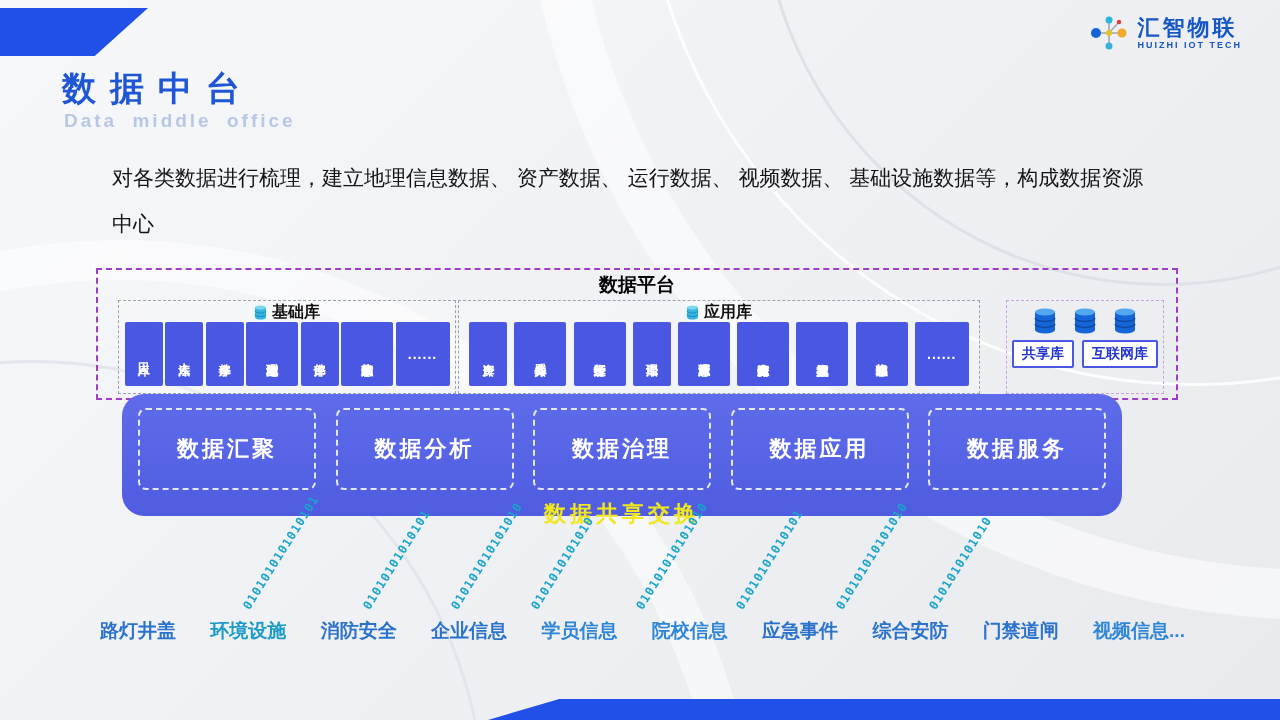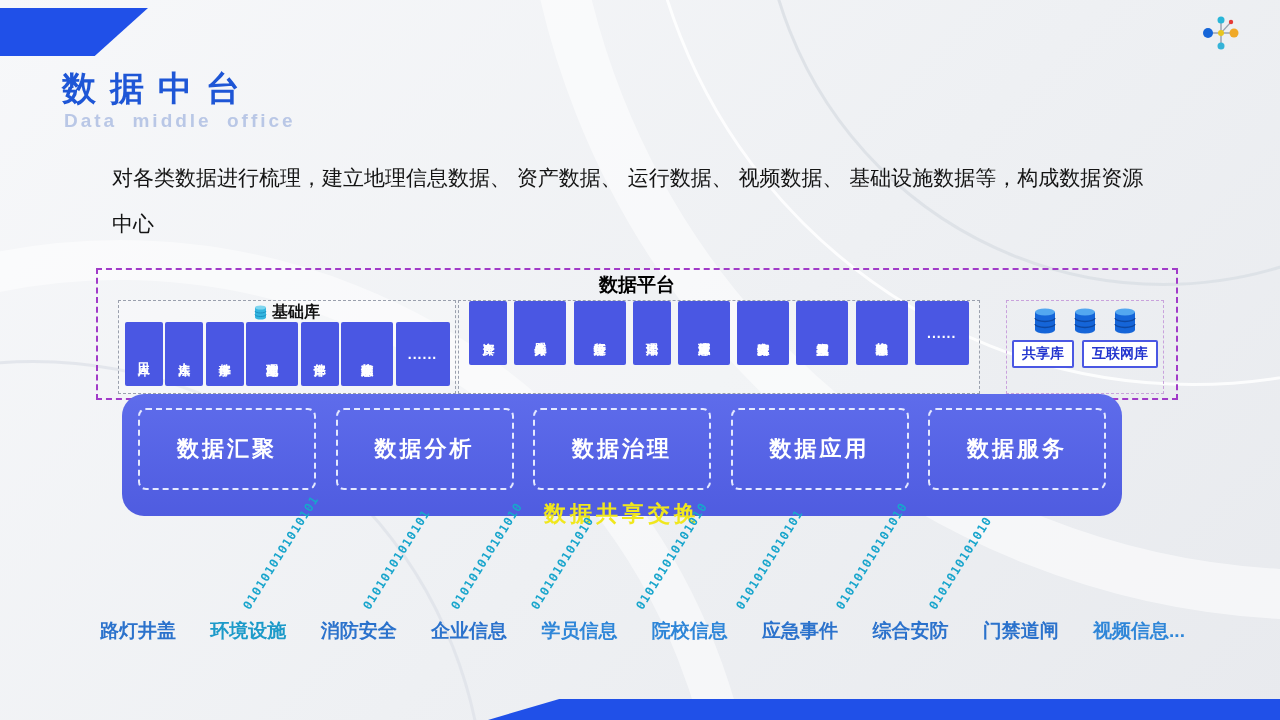--- a/index.html
+++ b/index.html
@@ -103,20 +103,24 @@
       <line x1="21" y1="21" x2="21" y2="8" stroke="#9aa3b0" stroke-width="1.5"></line>
       <line x1="21" y1="21" x2="21" y2="34" stroke="#9aa3b0" stroke-width="1.5"></line>
       <line x1="21" y1="21" x2="31" y2="10" stroke="#9aa3b0" stroke-width="1.2"></line>
       <circle cx="8" cy="21" r="5" fill="#1565d8"></circle>
       <circle cx="21" cy="8" r="3.5" fill="#29b6d8"></circle>
       <circle cx="34" cy="21" r="4.5" fill="#f0a928"></circle>
       <circle cx="21" cy="34" r="3.5" fill="#35b3d8"></circle>
       <circle cx="21" cy="21" r="3" fill="#e8c51e"></circle>
       <circle cx="31" cy="10" r="2.2" fill="#e53935"></circle>
     </svg>
+    <div class="logo-text">
+      <div class="logo-name">汇智物联</div>
+      <div class="logo-sub">HUIZHI IOT TECH</div>
+    </div>
   </div>
 
   <div class="title">数据中台</div>
   <div class="subtitle">Data middle office</div>
   <p class="intro">对各类数据进行梳理，建立地理信息数据、 资产数据、 运行数据、 视频数据、 基础设施数据等，构成数据资源中心</p>
 
   <div class="platform">
     <div class="platform-title">数据平台</div>
 
     <div class="subbox basic">
@@ -135,20 +139,30 @@
         <div class="db-box w1">法人库</div>
         <div class="db-box w1">事件库</div>
         <div class="db-box w2">地理空间库</div>
         <div class="db-box w1">部件库</div>
         <div class="db-box w2">物联信息库</div>
         <div class="db-box dots">......</div>
       </div>
     </div>
 
     <div class="subbox app">
+      <div class="group-label">
+        <svg width="13" height="15" viewBox="0 0 13 15">
+          <rect x="1" y="2.5" width="11" height="10" fill="#35b6e0"></rect>
+          <ellipse cx="6.5" cy="2.5" rx="5.5" ry="2" fill="#7fd6ef"></ellipse>
+          <ellipse cx="6.5" cy="12.5" rx="5.5" ry="2" fill="#35b6e0"></ellipse>
+          <path d="M1 6 a5.5 2 0 0 0 11 0" fill="none" stroke="#1b8fc0" stroke-width="1"></path>
+          <path d="M1 9.5 a5.5 2 0 0 0 11 0" fill="none" stroke="#1b8fc0" stroke-width="1"></path>
+        </svg>
+        <span>应用库</span>
+      </div>
       <div class="items">
         <div class="db-box w1">资产库</div>
         <div class="db-box w2">公共服务库</div>
         <div class="db-box w2">经济运行库</div>
         <div class="db-box w1">治理库</div>
         <div class="db-box w2">应急管理库</div>
         <div class="db-box w2">综合安防库</div>
         <div class="db-box w2">视频监控库</div>
         <div class="db-box w2">物联感知库</div>
         <div class="db-box dots">......</div>

